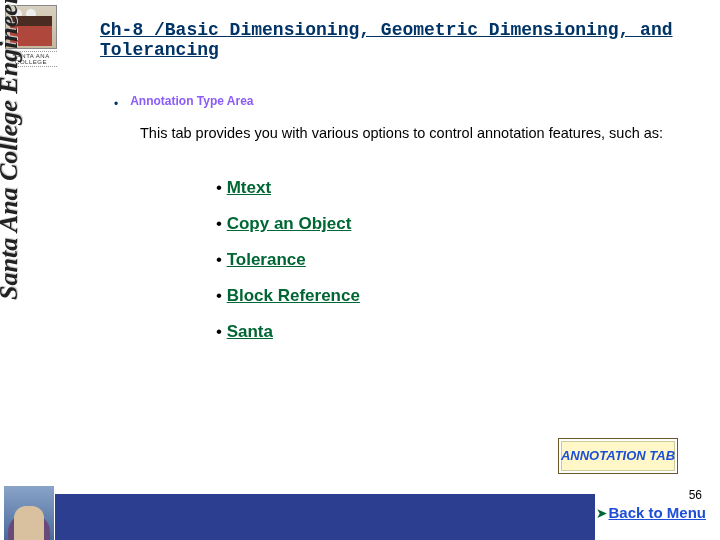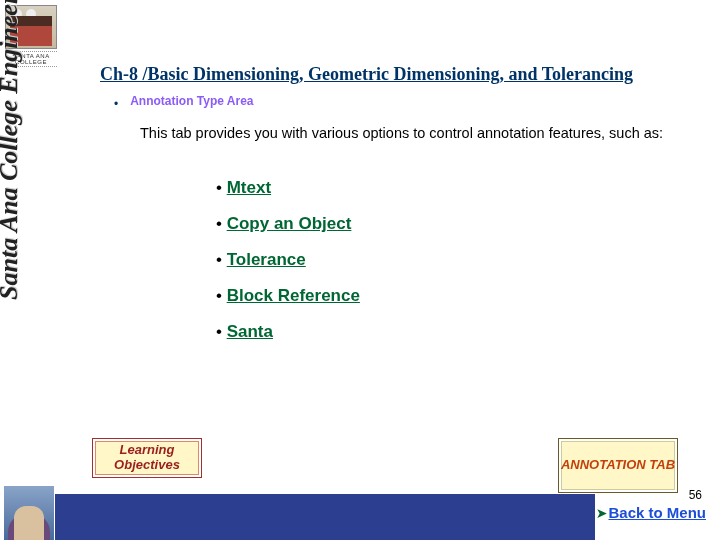--- a/index.html
+++ b/index.html
@@ -8,35 +8,35 @@
 
   .left-col { position: absolute; left: 0; top: 0; width: 62px; height: 540px; }
   .logo-box { width: 52px; height: 44px; margin: 5px 5px 2px 5px; background: linear-gradient(#d8d0c0, #c5b99e); border: 1px solid #888; position: relative; }
   .logo-box::before { content: ""; position: absolute; top: 3px; left: 6px; width: 10px; height: 10px; border-radius: 50%; background: #eee; box-shadow: 14px 0 0 #eee; }
   .logo-box::after { content: ""; position: absolute; bottom: 2px; left: 4px; right: 4px; height: 20px; background: #b0473d; border-top: 10px solid #4a2c22; }
   .college-name { font-size: 6px; text-align: center; letter-spacing: 0.5px; color: #333; border-top: 1px dotted #999; border-bottom: 1px dotted #999; padding: 1px 0; margin: 0 5px; }
   .vertical-text { position: absolute; left: -6px; top: 300px; transform: rotate(-90deg); transform-origin: left top; white-space: nowrap; font-family: "Times New Roman", serif; font-style: italic; font-weight: bold; font-size: 26px; color: #222; text-shadow: 1px 1px 0 #ccc; }
   .photo { position: absolute; left: 4px; top: 486px; width: 50px; height: 54px; background: linear-gradient(#8aa4c8, #4a6a9c); overflow: hidden; }
   .photo::after { content: ""; position: absolute; left: 10px; bottom: 0; width: 30px; height: 34px; border-radius: 12px 12px 0 0; background: #d9c1a0; box-shadow: 0 14px 0 6px #6a4a7a; }
 
-  .title { position: absolute; left: 100px; top: 20px; font-family: Liberation Serif, serif; font-weight: bold; color: #003366; text-decoration: underline; font-size: 18px; margin-top: 44px; }
+  .title { position: absolute; left: 100px; top: 20px; font-family: Liberation Mono, monospace; font-weight: bold; color: #003366; text-decoration: underline; font-size: 18px; }
 
   .bullet-row { position: absolute; left: 114px; top: 94px; display: flex; align-items: flex-start; }
   .dot { font-size: 12px; color: #003366; margin-right: 12px; line-height: 20px; }
   .h2 { font-weight: bold; font-size: 12px; color: #8b5cf6; }
 
   .desc { position: absolute; left: 140px; top: 124px; right: 55px; font-size: 14.5px; color: #000; line-height: 1.25; }
 
   .inner-list { position: absolute; left: 216px; top: 178px; font-size: 17px; }
   .inner-item { margin-bottom: 16px; color: #000; }
   .inner-item a { color: #006633; font-weight: bold; text-decoration: underline; cursor: pointer; }
   .inner-item .b { color: #000; }
 
   .btn-learning { position: absolute; left: 92px; top: 438px; width: 110px; height: 40px; border: 1px solid #a03030; background: #fff7c8; box-shadow: 0 0 0 2px #fff inset, 0 0 0 3px #d86 inset; display: flex; align-items: center; justify-content: center; text-align: center; font-style: italic; font-weight: bold; font-size: 13px; color: #9a1f1f; cursor: pointer; line-height: 1.15; }
-  .btn-annotation { position: absolute; right: 42px; top: 438px; width: 120px; height: 55px; border: 1px solid #6a5a2a; background: #fff7c8; box-shadow: 0 0 0 2px #fff inset, 0 0 0 3px #cc9 inset; display: flex; align-items: center; justify-content: center; text-align: center; font-style: italic; font-weight: bold; font-size: 13px; color: #c2410c; cursor: pointer; line-height: 1.15; }
+  .btn-annotation { position: absolute; right: 42px; top: 438px; width: 120px; height: 36px; border: 1px solid #6a5a2a; background: #fff7c8; box-shadow: 0 0 0 2px #fff inset, 0 0 0 3px #cc9 inset; display: flex; align-items: center; justify-content: center; text-align: center; font-style: italic; font-weight: bold; font-size: 13px; color: #1d4ed8; cursor: pointer; line-height: 1.15; }
 
   .bottom-bar { position: absolute; left: 55px; top: 494px; width: 540px; height: 46px; background: #2b3e8f; }
 
   .page-num { position: absolute; right: 18px; top: 488px; font-size: 12px; color: #000; }
   .back-row { position: absolute; right: 14px; top: 504px; font-size: 15px; }
   .back-row .arrow { color: #006633; font-size: 14px; margin-right: 1px; }
   .back-row a { color: #1d4ed8; font-weight: bold; text-decoration: underline; cursor: pointer; }
 </style>
 </head>
 <body>
@@ -60,21 +60,20 @@
   <div class="desc">This tab provides you with various options to control annotation features, such as:</div>
 
   <div class="inner-list">
     <div class="inner-item"><span class="b">• </span><a>Mtext</a></div>
     <div class="inner-item"><span class="b">• </span><a>Copy an Object</a></div>
     <div class="inner-item"><span class="b">• </span><a>Tolerance</a></div>
     <div class="inner-item"><span class="b">• </span><a>Block Reference</a></div>
     <div class="inner-item"><span class="b">• </span><a>Santa</a></div>
   </div>
 
-  <div class="btn-learning">Learning Objectives</div>
   <div class="btn-annotation">ANNOTATION TAB</div>
 
   <div class="bottom-bar"></div>
 
   <div class="page-num">56</div>
   <div class="back-row">
     <span class="arrow">➤</span><a>Back to Menu</a>
   </div>
 
 </div>

